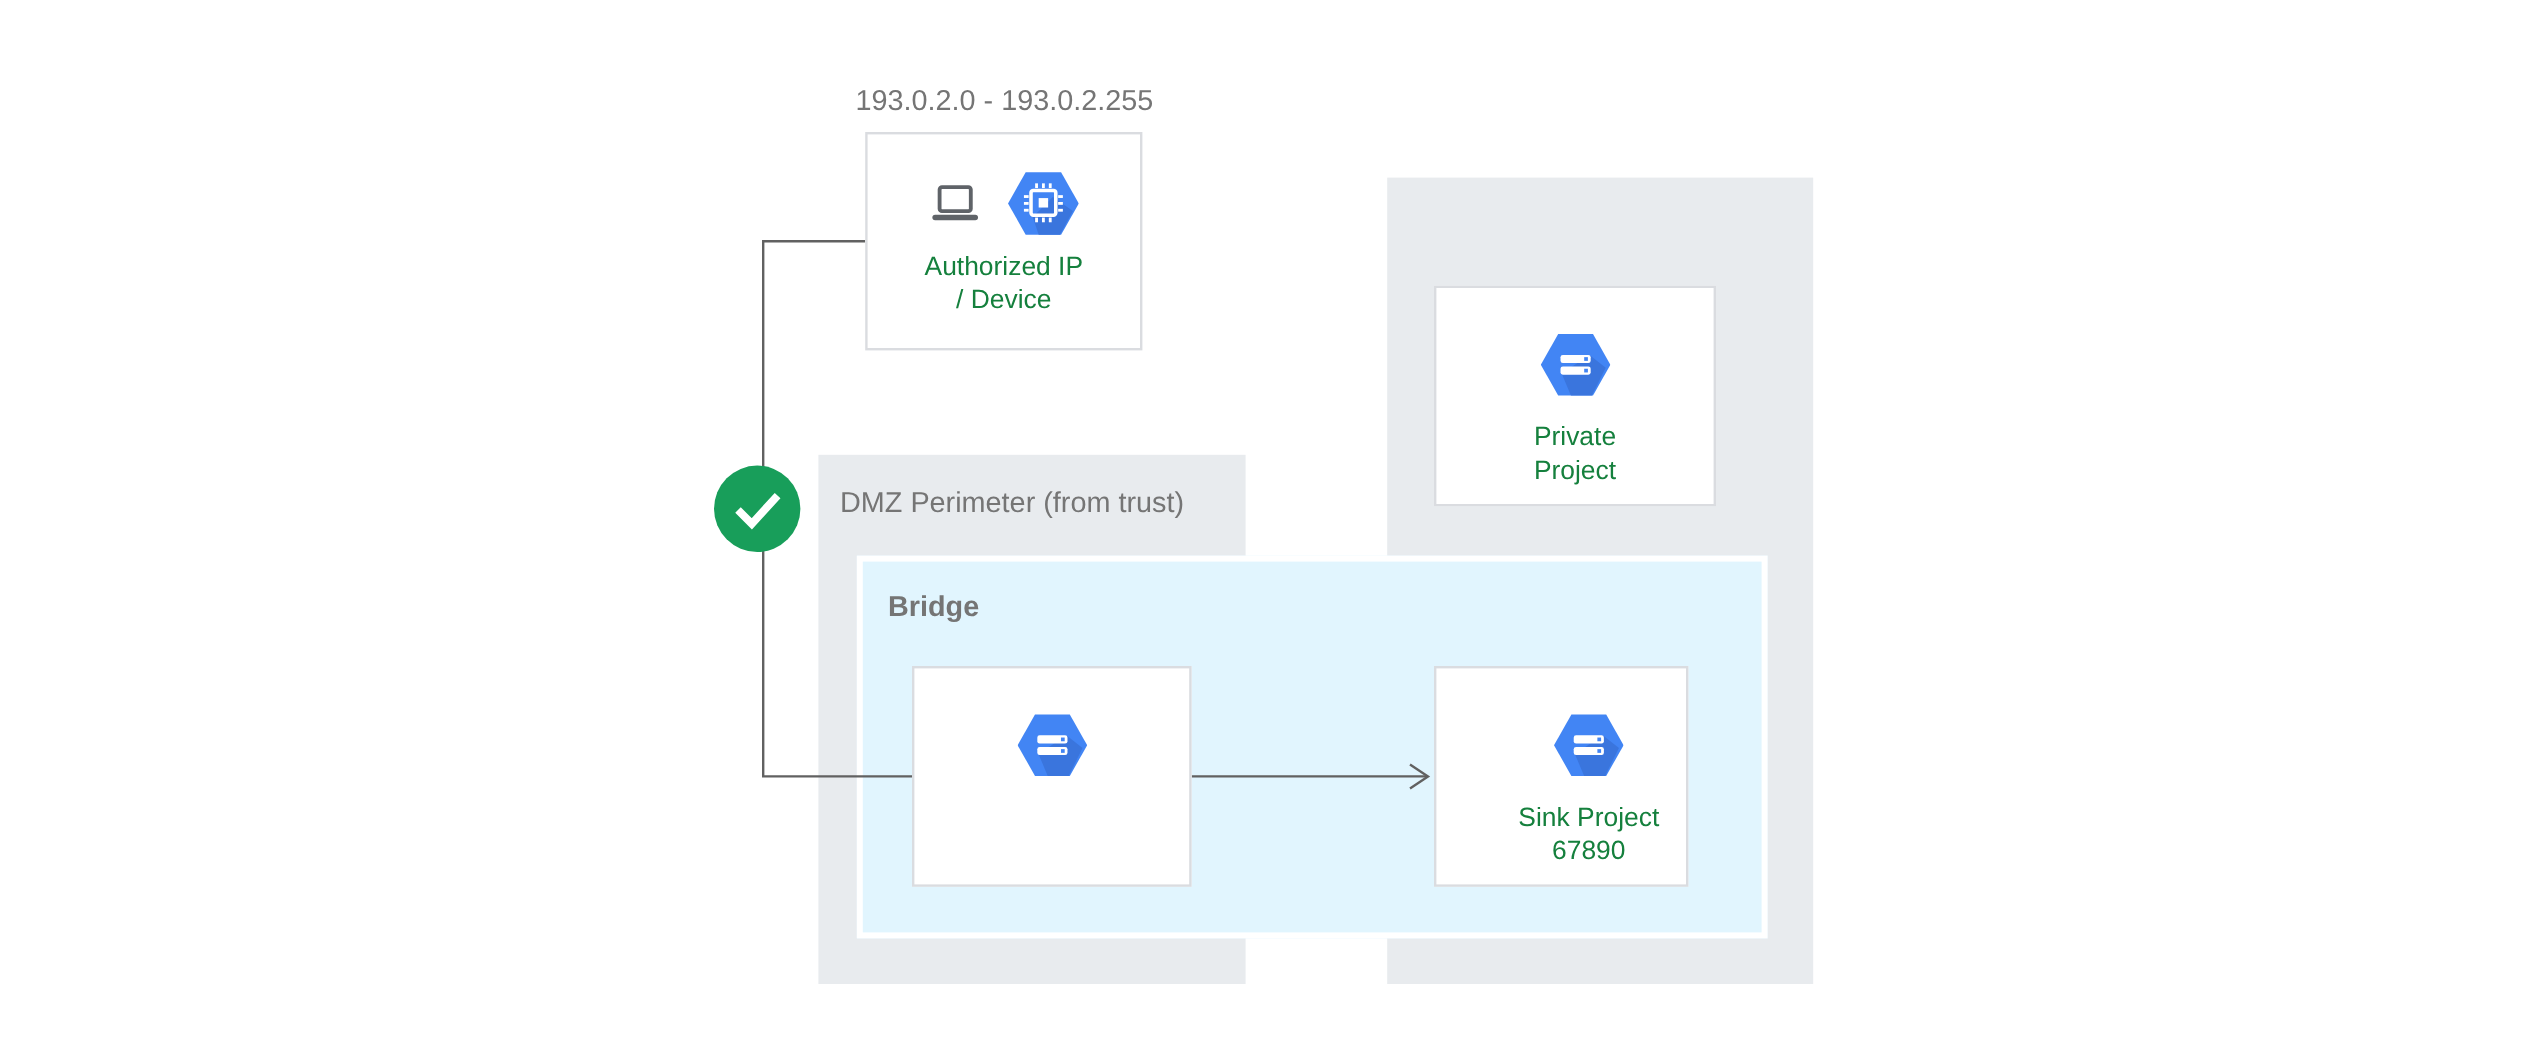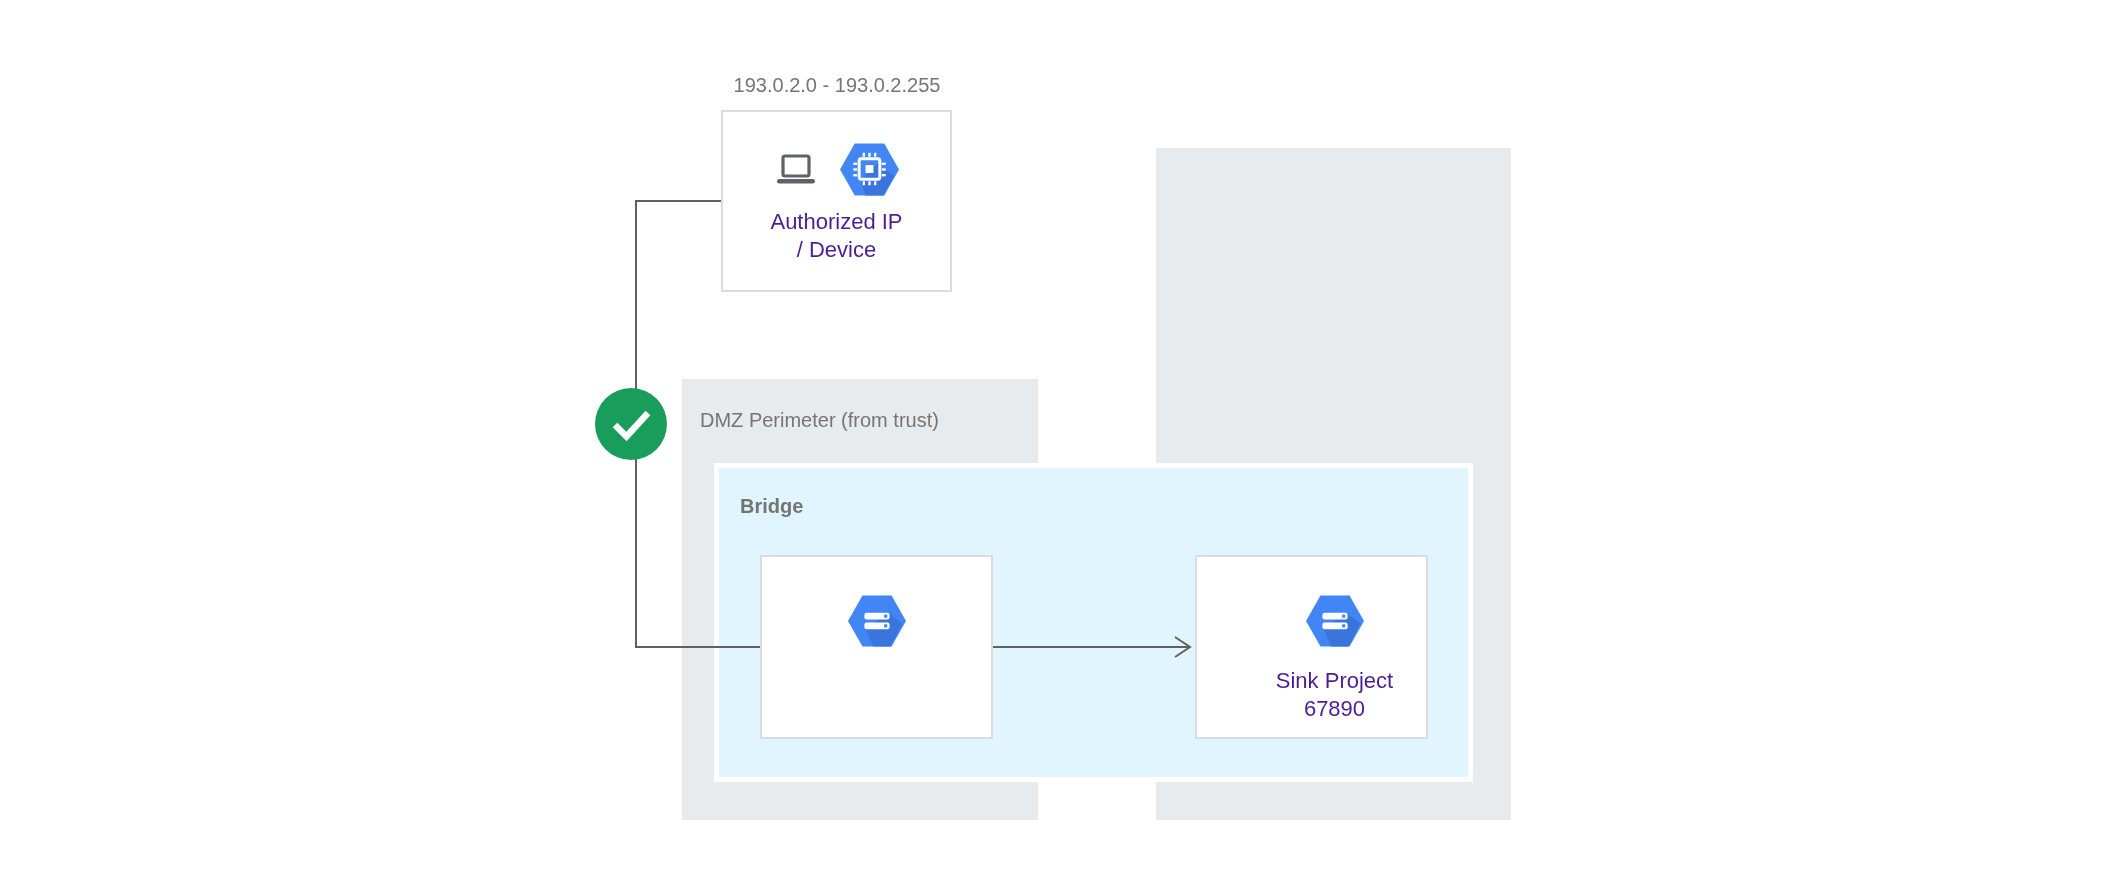--- a/index.html
+++ b/index.html
@@ -9,42 +9,42 @@
   }
   
   .perimeter{position:absolute;background:#e8ebee;}
   .dmz{left:682px;top:379px;width:356px;height:441px;}
   .private{left:1156px;top:148px;width:355px;height:672px;}
   .bridge{
     position:absolute;left:714px;top:463px;width:759px;height:319px;
     background:#e1f5fe;border:5px solid #ffffff;box-sizing:border-box;
   }
   
-  .lbl{position:absolute;color:#757575;font-size:20px;line-height:24px;white-space:pre-line;}
+  .lbl{position:absolute;color:#757575;font-size:24px;line-height:24px;white-space:pre-line;}
   .ip-label{left:637px;top:73px;width:400px;text-align:center;}
   .access-label{left:488px;top:266px;width:200px;text-align:center;}
   .dmz-label{left:700px;top:408px;}
   .private-label{left:1112px;top:180px;width:400px;text-align:center;}
   .bridge-label{left:740px;top:494px;font-weight:bold;}
   
   .node{
     position:absolute;background:#ffffff;border:2px solid #dadce0;box-sizing:border-box;
     display:flex;flex-direction:column;align-items:center;
   }
   .node-label{
-    color:#4c1d95;font-size:22px;line-height:28px;text-align:center;white-space:pre-line;
+    color:#15803d;font-size:22px;line-height:28px;text-align:center;white-space:pre-line;
   }
   .authorized-node{left:721px;top:110px;width:231px;height:182px;padding-top:31px;}
   .authorized-node .icon-row{display:flex;align-items:center;gap:22px;height:53px;}
   .authorized-node .node-label{margin-top:12px;}
   .project-node{padding-top:38px;}
   .project-node .node-label{margin-top:20px;}
   .private-project-node{left:1195px;top:238px;width:235px;height:184px;}
   .source-node{left:760px;top:555px;width:233px;height:184px;}
-  .sink-node{left:1195px;top:555px;width:233px;height:184px;padding-left:46px;}
+  .sink-node{left:1195px;top:555px;width:212px;height:184px;padding-left:46px;}
   
   .wires{position:absolute;left:0;top:0;width:2112px;height:882px;pointer-events:none;}
   
   .check-badge{
     position:absolute;left:595px;top:388px;width:72px;height:72px;border-radius:50%;
     background:#189e5a;display:flex;align-items:center;justify-content:center;
   }
 </style>
 </head>
 <body>
@@ -87,20 +87,32 @@
         <rect x="13.5" y="31.1" width="4" height="2.4" fill="#ffffff"></rect>
         <rect x="42.5" y="19.5" width="4" height="2.4" fill="#ffffff"></rect>
         <rect x="42.5" y="25.3" width="4" height="2.4" fill="#ffffff"></rect>
         <rect x="42.5" y="31.1" width="4" height="2.4" fill="#ffffff"></rect>
       </svg>
     </div>
     <div class="node-label">Authorized IP
 / Device</div>
   </div>
 
+  <div class="node project-node private-project-node">
+    <svg width="58" height="52" viewBox="0 0 60 53">
+      <polygon points="0,26.5 15,0 45,0 60,26.5 45,53 15,53" fill="#4285f4"></polygon>
+      <polygon points="18,34 42,18 56,29 44,53 26,53" fill="#3a75dd"></polygon>
+      <rect x="17" y="18" width="26" height="7" rx="2" fill="#ffffff"></rect>
+      <rect x="37.4" y="19.9" width="3.2" height="3.2" fill="#4285f4"></rect>
+      <rect x="17" y="28" width="26" height="7" rx="2" fill="#ffffff"></rect>
+      <rect x="37.4" y="29.9" width="3.2" height="3.2" fill="#4285f4"></rect>
+    </svg>
+    <div class="node-label">Private
+Project</div>
+  </div>
 
   <div class="node project-node source-node">
     <svg width="58" height="52" viewBox="0 0 60 53">
       <polygon points="0,26.5 15,0 45,0 60,26.5 45,53 15,53" fill="#4285f4"></polygon>
       <polygon points="18,34 42,18 56,29 44,53 26,53" fill="#3a75dd"></polygon>
       <rect x="17" y="18" width="26" height="7" rx="2" fill="#ffffff"></rect>
       <rect x="37.4" y="19.9" width="3.2" height="3.2" fill="#4285f4"></rect>
       <rect x="17" y="28" width="26" height="7" rx="2" fill="#ffffff"></rect>
       <rect x="37.4" y="29.9" width="3.2" height="3.2" fill="#4285f4"></rect>
     </svg>

